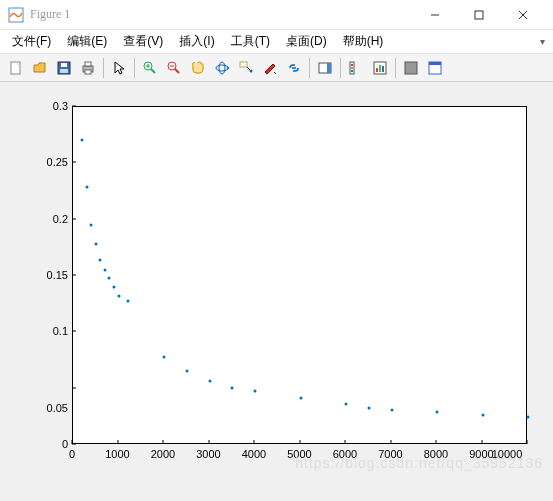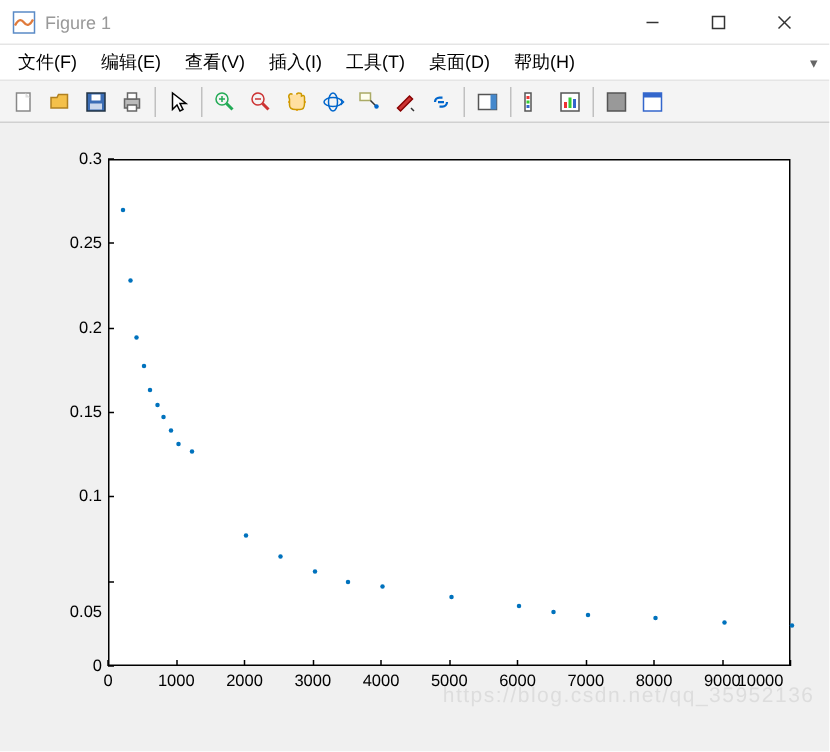--- a/index.html
+++ b/index.html
@@ -1,19 +1,19 @@
 <!DOCTYPE html>
 <html><head>
 <meta charset="utf-8">
 <style>
   * { box-sizing: border-box; margin: 0; padding: 0; }
   body { font-family: "Microsoft YaHei", "SimSun", sans-serif; font-size: 12px; background: #fff; color: #000; width: 553px; }
   .titlebar { height: 30px; background: #fff; border-bottom: 1px solid #e5e5e5; display: flex; align-items: center; padding: 0 8px; }
   .titlebar .app-icon { width: 16px; height: 16px; margin-right: 6px; }
-  .titlebar .title { color: #999; flex: 1; }
+  .titlebar .title { color: #999; flex: 1; font-family: Liberation Serif, serif; }
   .titlebar .win-btns { display: flex; gap: 0; }
   .titlebar .win-btn { width: 44px; height: 30px; display: flex; align-items: center; justify-content: center; color: #555; }
   .menubar { height: 24px; background: #fff; display: flex; align-items: center; padding: 0 4px; gap: 0; border-bottom: 1px solid #e5e5e5; }
   .menubar .menu-item { padding: 2px 8px; font-size: 12px; }
   .menubar .dd-arrow { margin-left: auto; margin-right: 4px; color: #666; font-size: 10px; }
   .toolbar { height: 28px; background: #f4f4f4; border-bottom: 1px solid #d0d0d0; display: flex; align-items: center; padding: 0 4px; }
   .toolbar .tool { width: 22px; height: 22px; display: flex; align-items: center; justify-content: center; margin: 0 1px; border: 1px solid transparent; }
   .toolbar .sep { width: 1px; height: 20px; background: #c0c0c0; margin: 0 3px; }
   .chart-area { position: relative; width: 553px; height: 419px; background: #f0f0f0; }
   .axes { position: absolute; left: 72px; top: 24px; width: 455px; height: 338px; background: #fff; border: 1px solid #000; }

